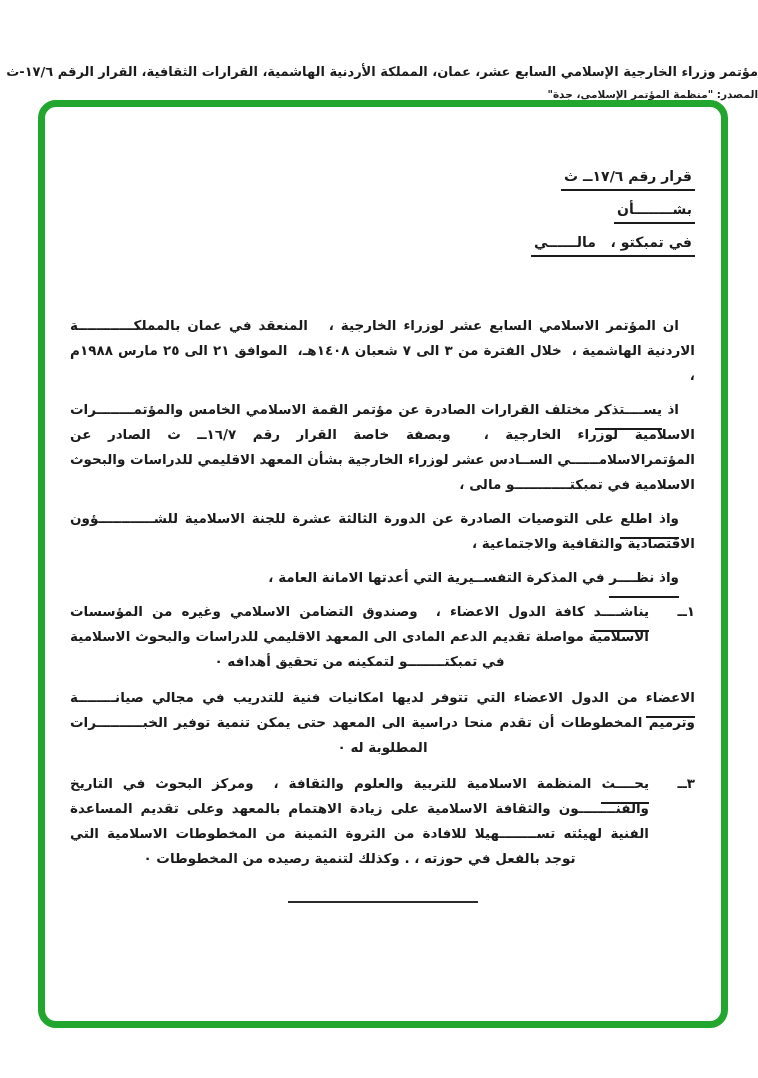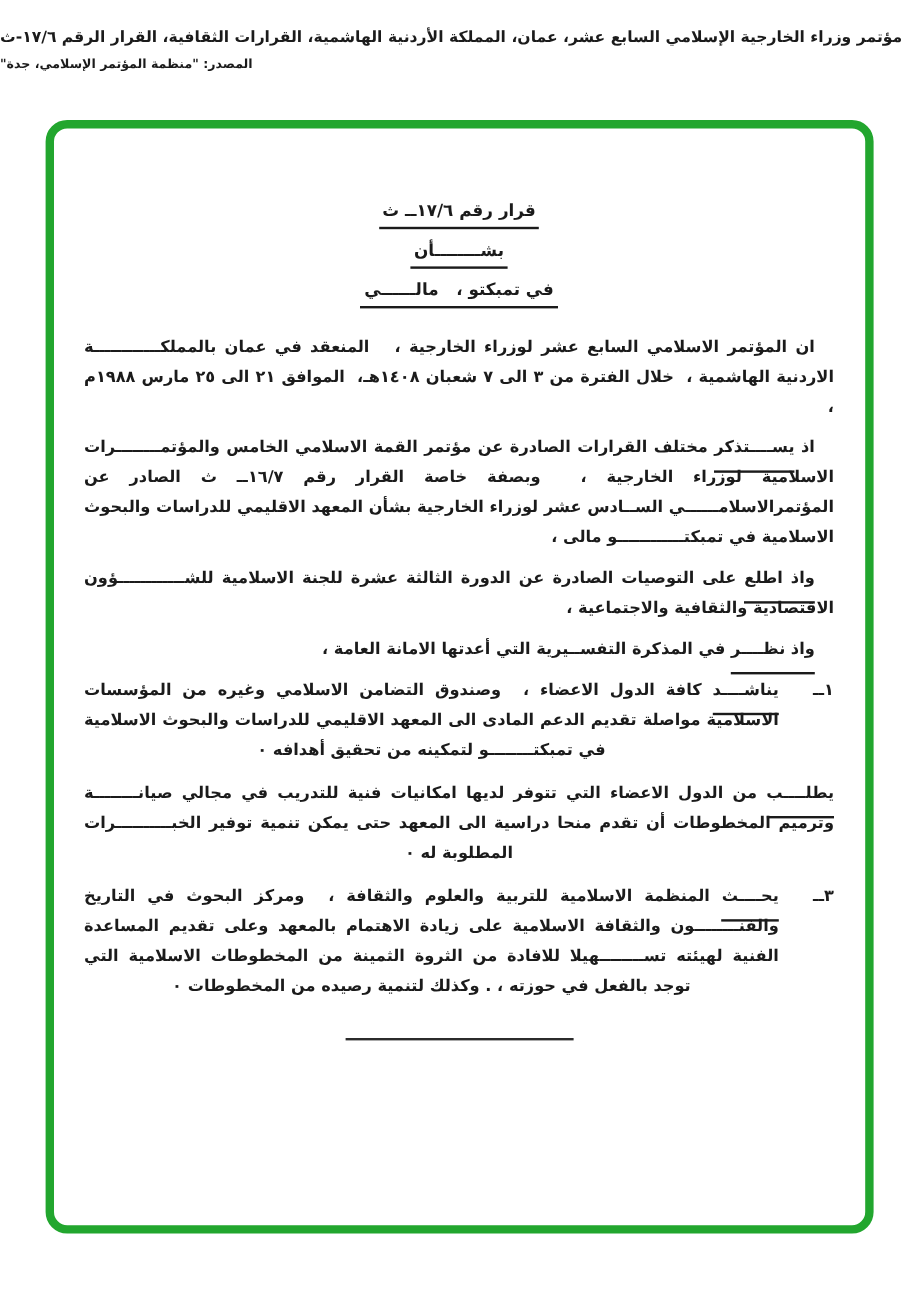--- a/index.html
+++ b/index.html
@@ -5,21 +5,21 @@
   html, body { margin: 0; padding: 0; }
   body {
     width: 758px; height: 1078px;
     background: #ffffff;
     position: relative;
     font-family: "DejaVu Sans", sans-serif;
     color: #1b1b1b;
     overflow: hidden;
   }
   
-  .hdr { direction: rtl; text-align: left; padding-top: 24px; }
+  .hdr { direction: rtl; text-align: right; padding-top: 64px; }
   .hdr1 { font-size: 13px; font-weight: 700; letter-spacing: 0; }
   .hdr2 { font-size: 10.5px; font-weight: 700; margin-top: 9px; }
 
   
   .frame {
     position: absolute; left: 38px; top: 100px;
     width: 690px; height: 928px;
     border: 7px solid #22a62e;
     border-radius: 18px;
     box-sizing: border-box;
@@ -27,21 +27,21 @@
 
   
   .doc {
     position: absolute; left: 70px; top: 166px; width: 625px;
     direction: rtl;
     font-size: 13.5px; font-weight: 700; line-height: 25px;
     color: #1b1b1b;
   }
   .u { border-bottom: 2px solid currentColor; padding-bottom: 11px; }
 
-  .title { text-align: center; margin-bottom: 20px; }
+  .title { text-align: right; margin-bottom: 56px; }
   .tline { margin-bottom: 8px; font-size: 14px; line-height: 21px; }
   .tline .u { display: inline-block; padding: 0 3px 2px; }
 
   .para {
     margin: 0 0 9px 0;
     text-align: justify;
     text-indent: 16px;
   }
   .item { display: flex; margin: 3px 0 11px 0; }
   .inum { flex: 0 0 46px; width: 46px; }
@@ -86,21 +86,21 @@
     <span class="u">واذ نظــــر</span><span> في المذكرة التفســيرية التي أعدتها الامانة العامة ،</span>
   </p>
 
 
   <div class="item">
     <div class="inum">١ــ</div>
     <div class="itext"><span class="u">يناشــــد</span><span> كافة الدول الاعضاء ،&nbsp; وصندوق التضامن الاسلامي وغيره من المؤسسات الاسلامية مواصلة تقديم الدعم المادى الى المعهد الاقليمي للدراسات والبحوث الاسلامية في تمبكتــــــــو لتمكينه من تحقيق أهدافه ٠</span></div>
   </div>
 
   <div class="item">
-    <div class="itext"><span class="u">يطلــــب</span><span> من الدول الاعضاء التي تتوفر لديها امكانيات فنية للتدريب في مجالي صيانــــــــة وترميم المخطوطات أن تقدم منحا دراسية الى المعهد حتى يمكن تنمية توفير الخبــــــــــرات المطلوبة له ٠</span></div>
+    <div class="itext"><span class="u">الاعضاء</span><span> من الدول الاعضاء التي تتوفر لديها امكانيات فنية للتدريب في مجالي صيانــــــــة وترميم المخطوطات أن تقدم منحا دراسية الى المعهد حتى يمكن تنمية توفير الخبــــــــــرات المطلوبة له ٠</span></div>
   </div>
 
   <div class="item">
     <div class="inum">٣ــ</div>
     <div class="itext"><span class="u">يحــــث</span><span> المنظمة الاسلامية للتربية والعلوم والثقافة ،&nbsp; ومركز البحوث في التاريخ والفنــــــــون والثقافة الاسلامية على زيادة الاهتمام بالمعهد وعلى تقديم المساعدة الفنية لهيئته تســــــــهيلا للافادة من الثروة الثمينة من المخطوطات الاسلامية التي توجد بالفعل في حوزته ، . وكذلك لتنمية رصيده من المخطوطات ٠</span></div>
   </div>
 
   <div class="rule"></div>
 
 </div>

